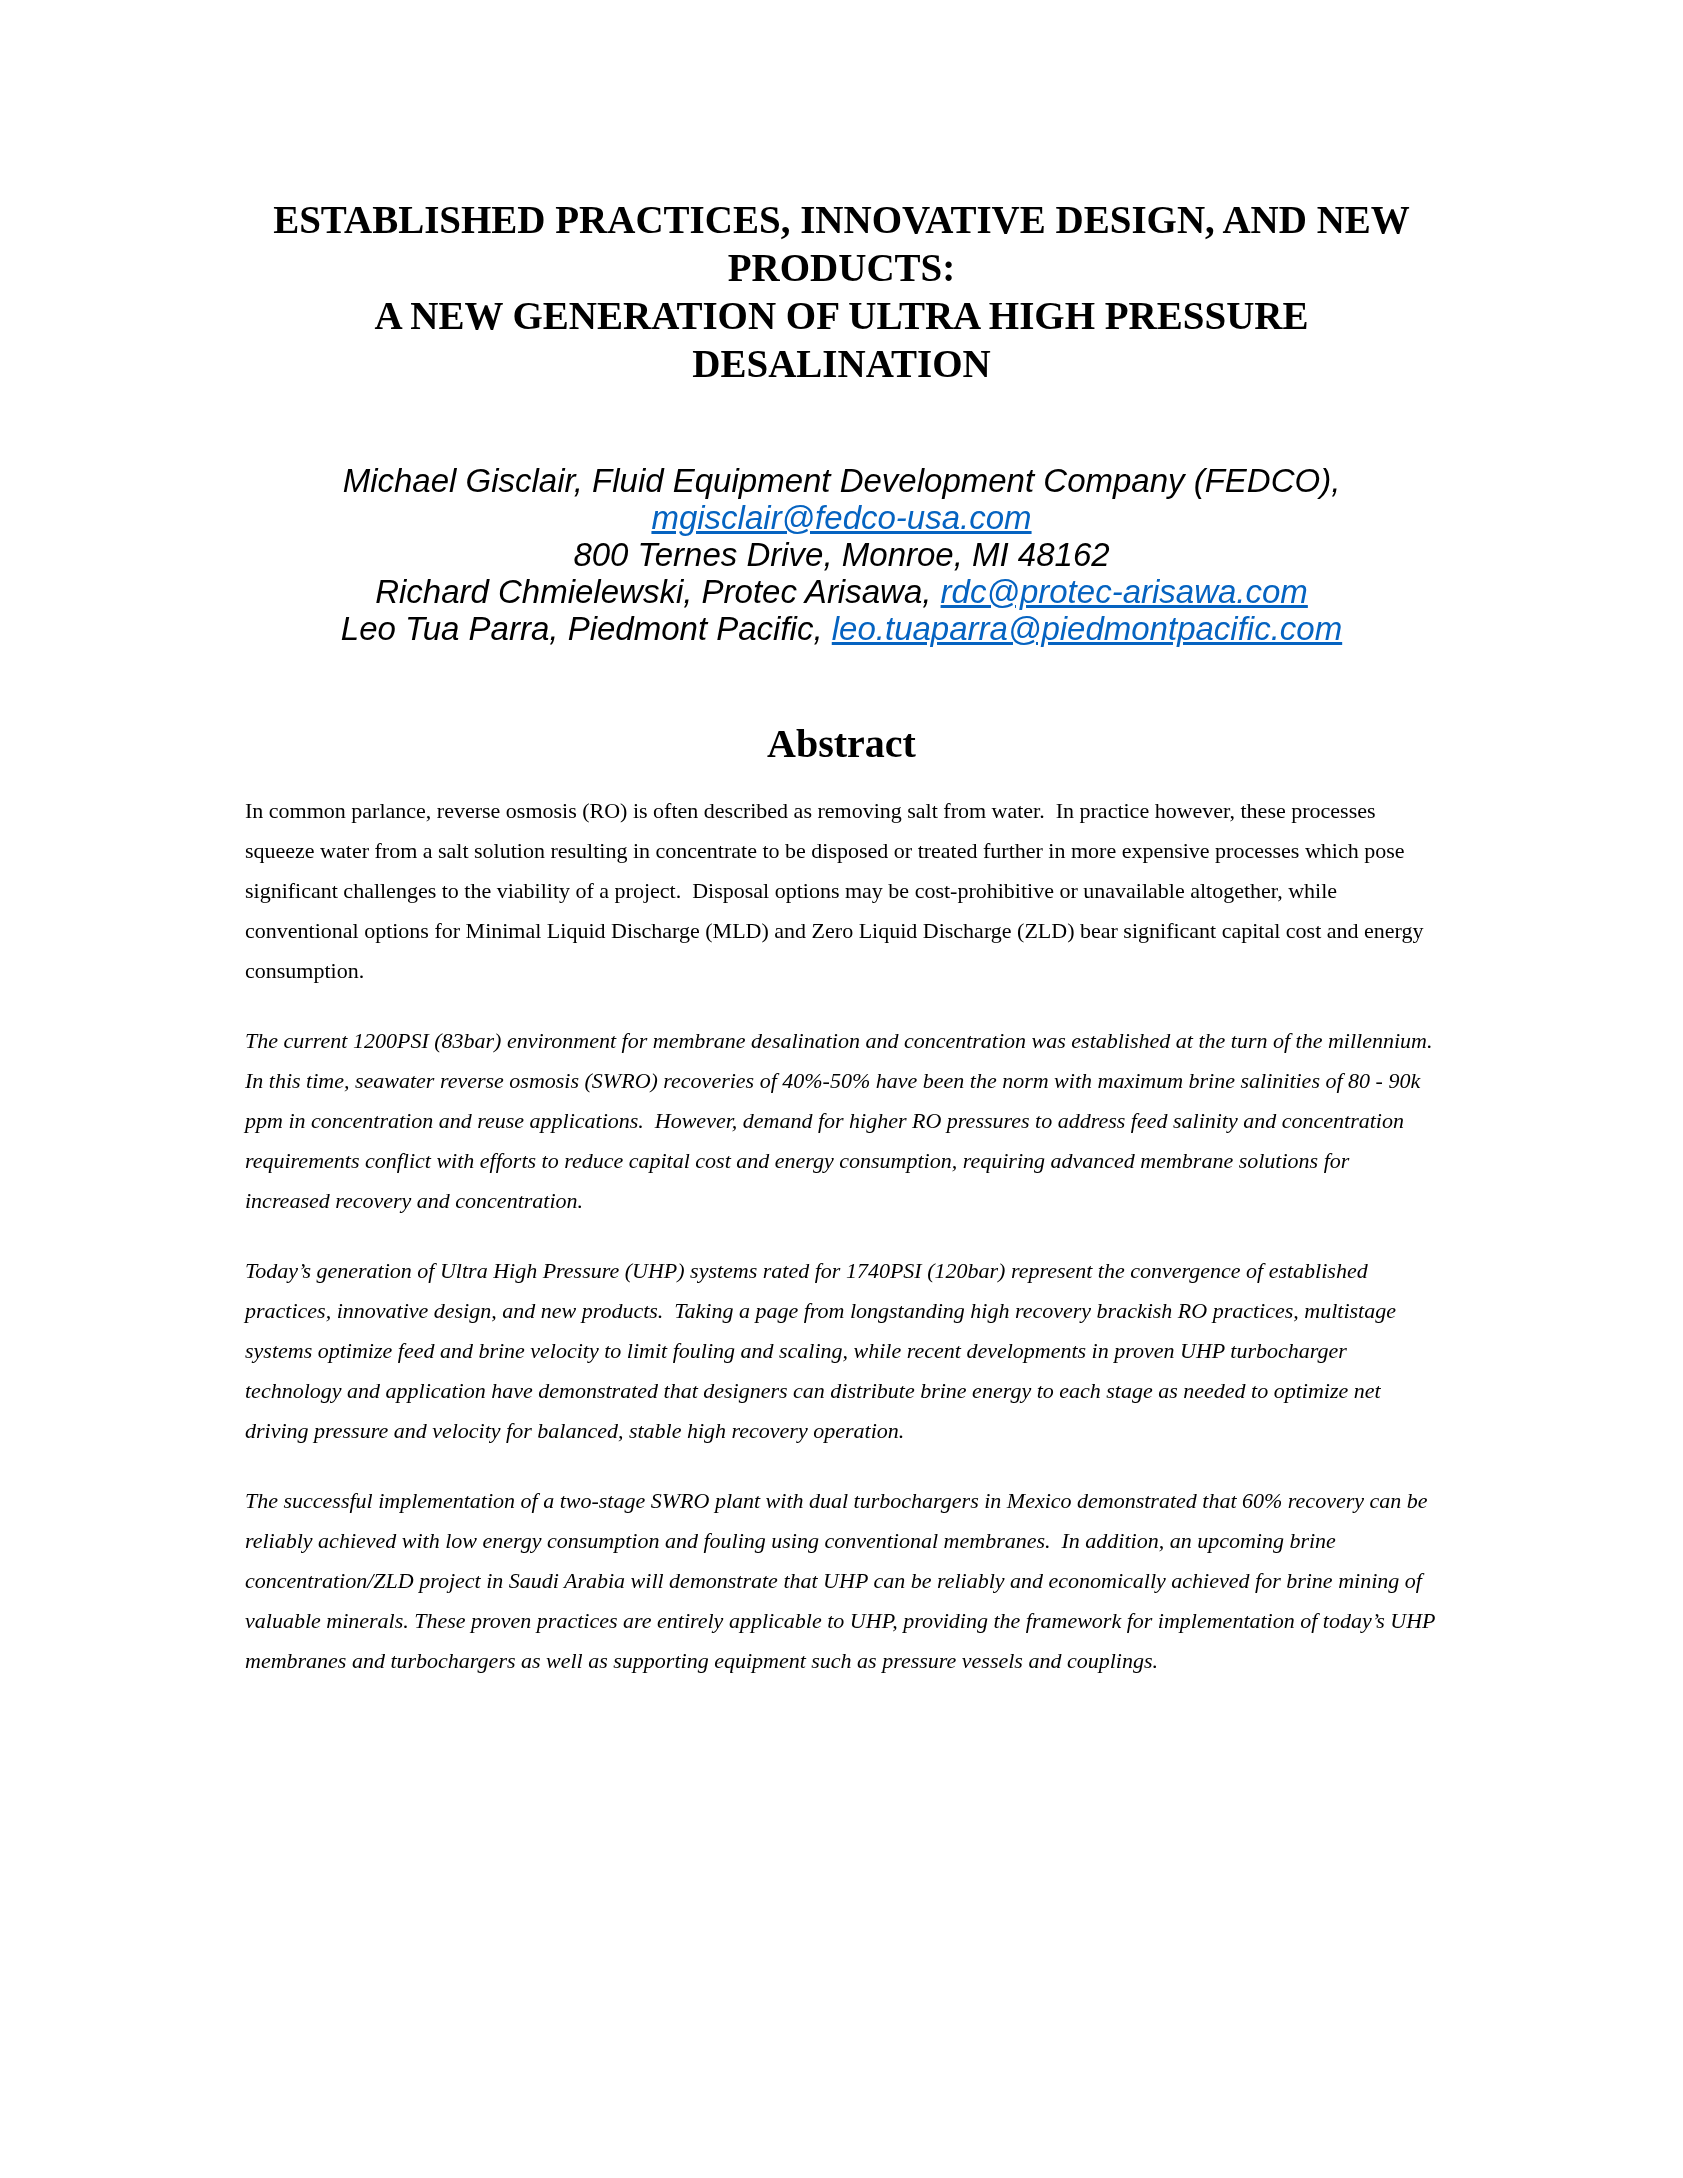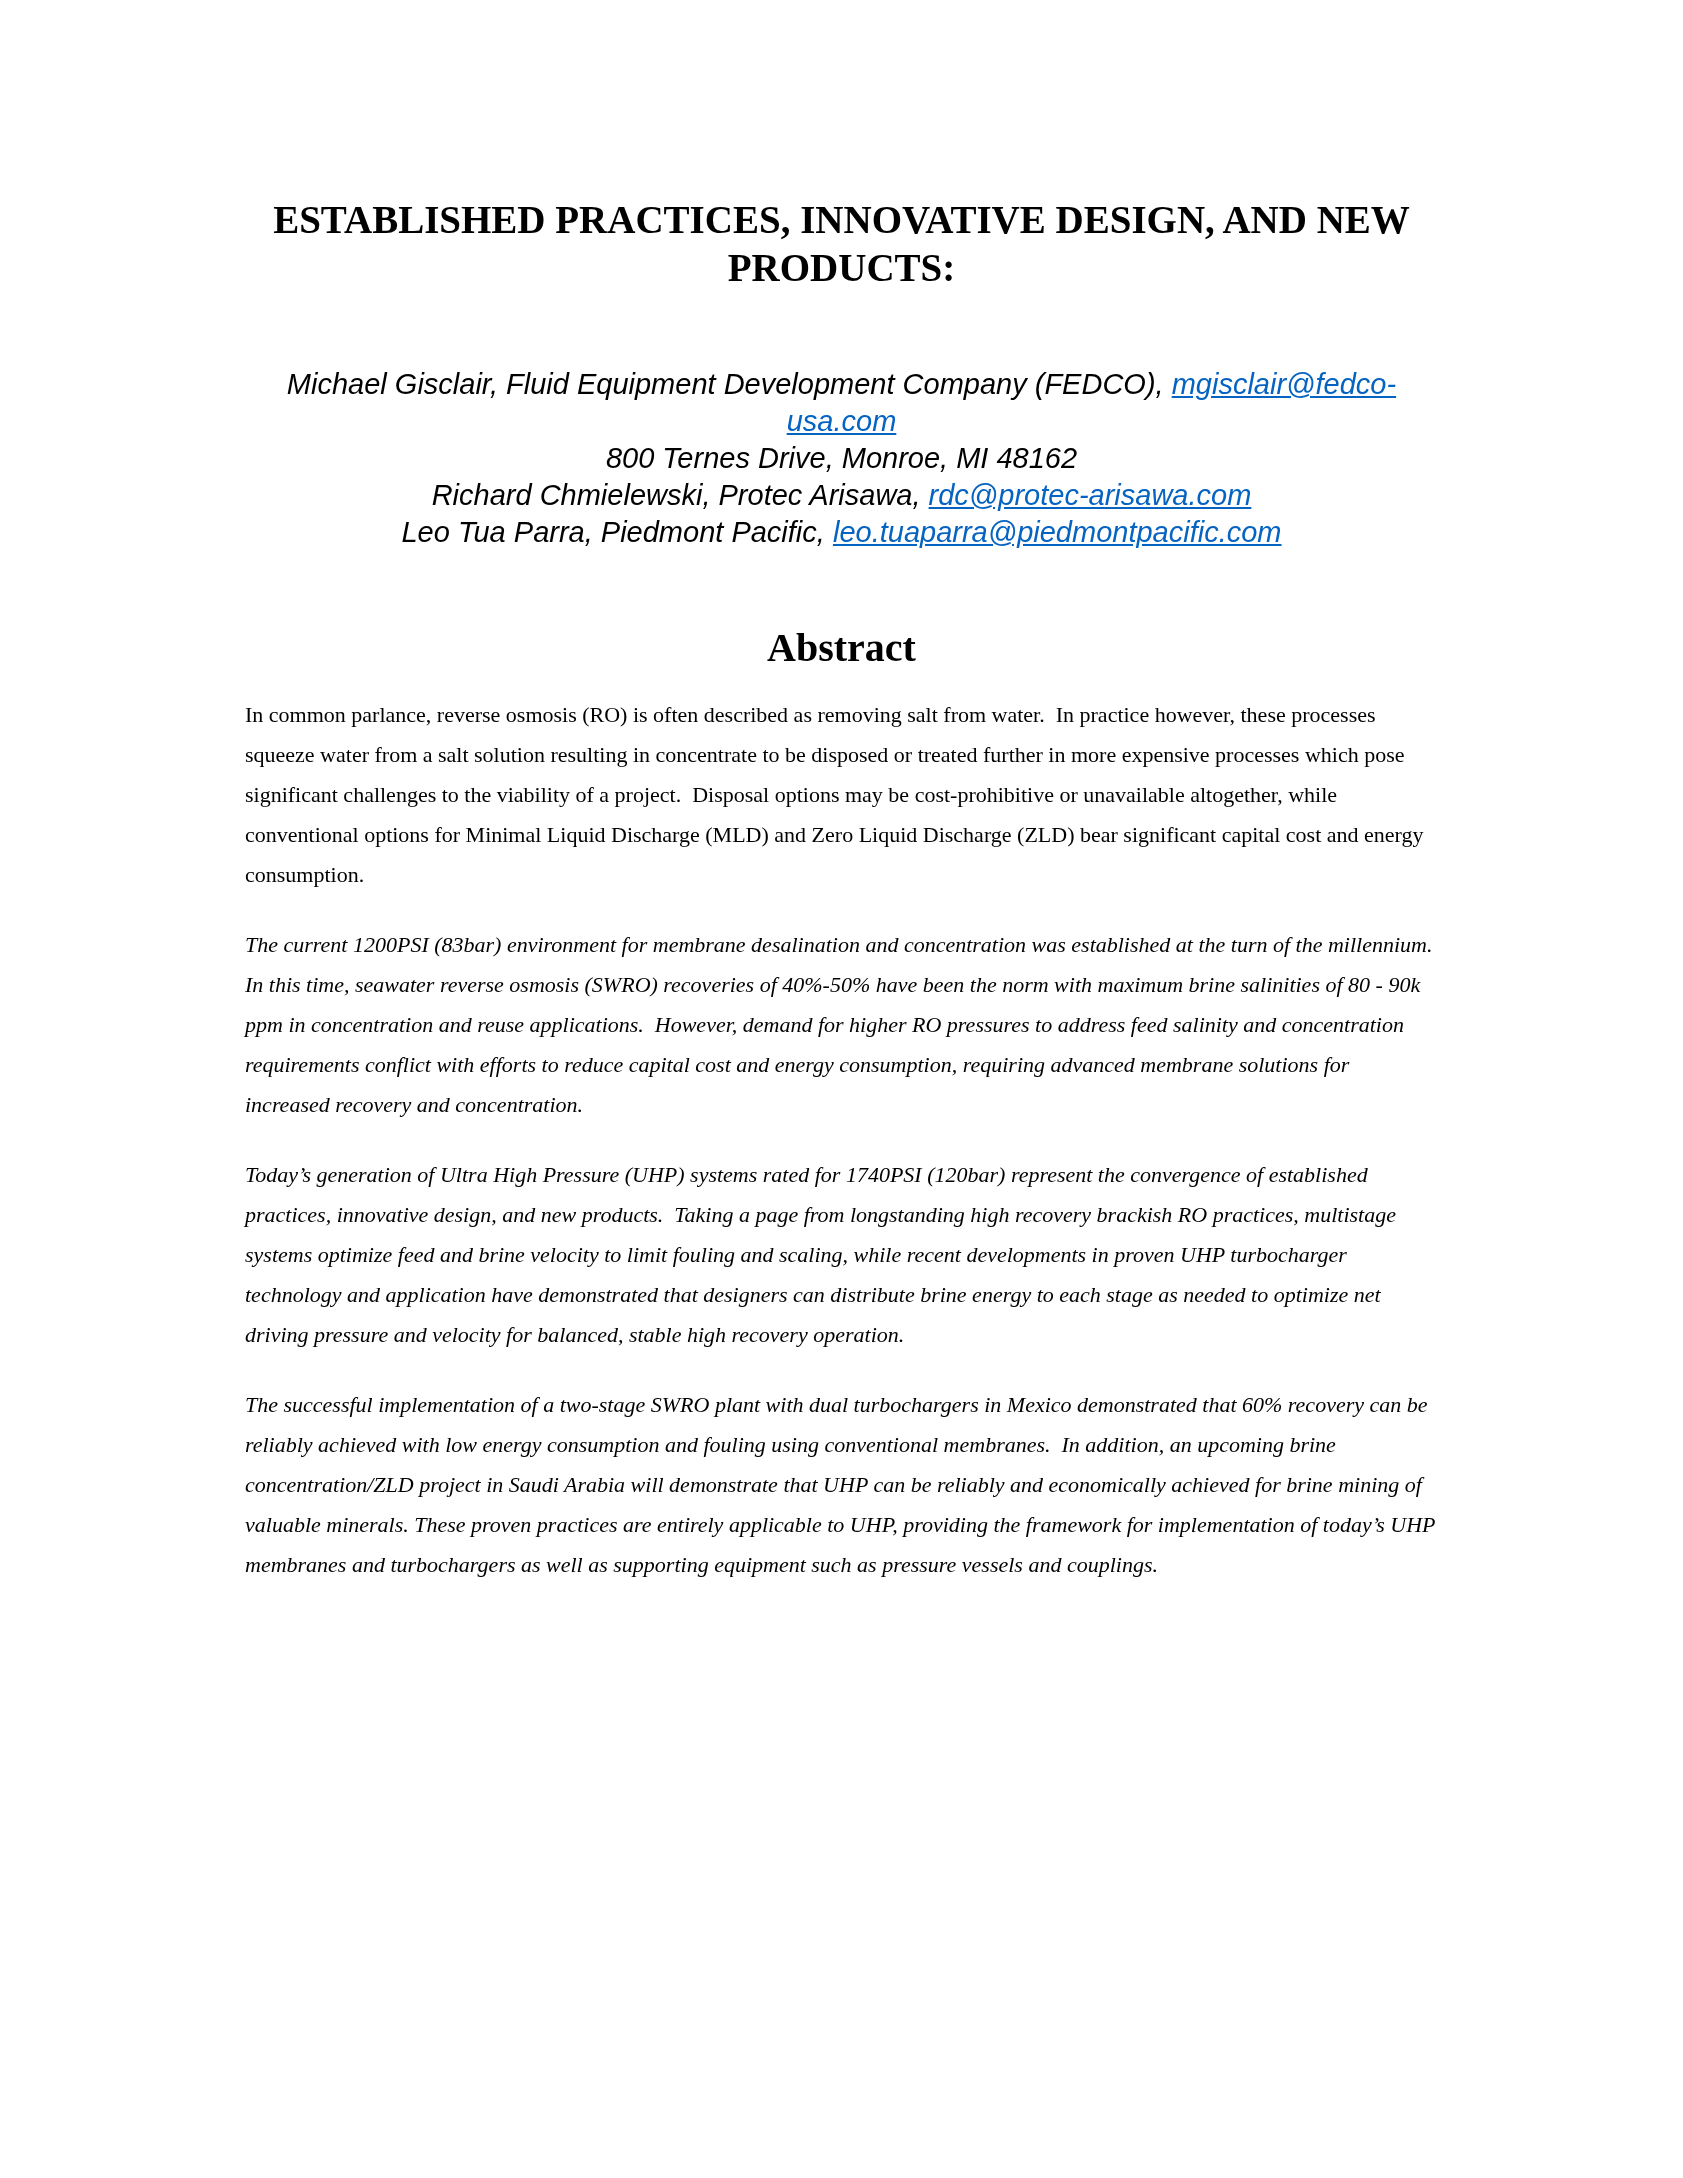--- a/index.html
+++ b/index.html
@@ -25,21 +25,21 @@
     font-family: "Liberation Serif", serif;
     font-weight: bold;
     font-size: 39px;
     line-height: 48px;
   }
   .authors-block {
     margin-top: 74px;
     text-align: center;
     font-family: "Liberation Sans", sans-serif;
     font-style: italic;
-    font-size: 29px;
+    font-size: 33px;
     line-height: 37px;
   }
   .authors-block .email-link {
     color: #0563C1;
     text-decoration: underline;
     cursor: pointer;
   }
   .abstract-heading {
     margin-top: 73px;
     text-align: center;
@@ -66,20 +66,21 @@
 </style>
 </head>
 <body>
 
 <div class="page">
   <div class="content">
 
     <div class="title-block">
       <div>ESTABLISHED PRACTICES, INNOVATIVE DESIGN, AND NEW</div>
       <div>PRODUCTS:</div>
+      <div>A NEW GENERATION OF ULTRA HIGH PRESSURE DESALINATION</div>
     </div>
 
     <div class="authors-block">
       <div><span>Michael Gisclair, Fluid Equipment Development Company (FEDCO), </span><a class="email-link">mgisclair@fedco-usa.com</a></div>
       <div><span>800 Ternes Drive, Monroe, MI 48162</span></div>
       <div><span>Richard Chmielewski, Protec Arisawa, </span><a class="email-link">rdc@protec-arisawa.com</a></div>
       <div><span>Leo Tua Parra, Piedmont Pacific, </span><a class="email-link">leo.tuaparra@piedmontpacific.com</a></div>
     </div>
 
     <div class="abstract-heading">Abstract</div>

